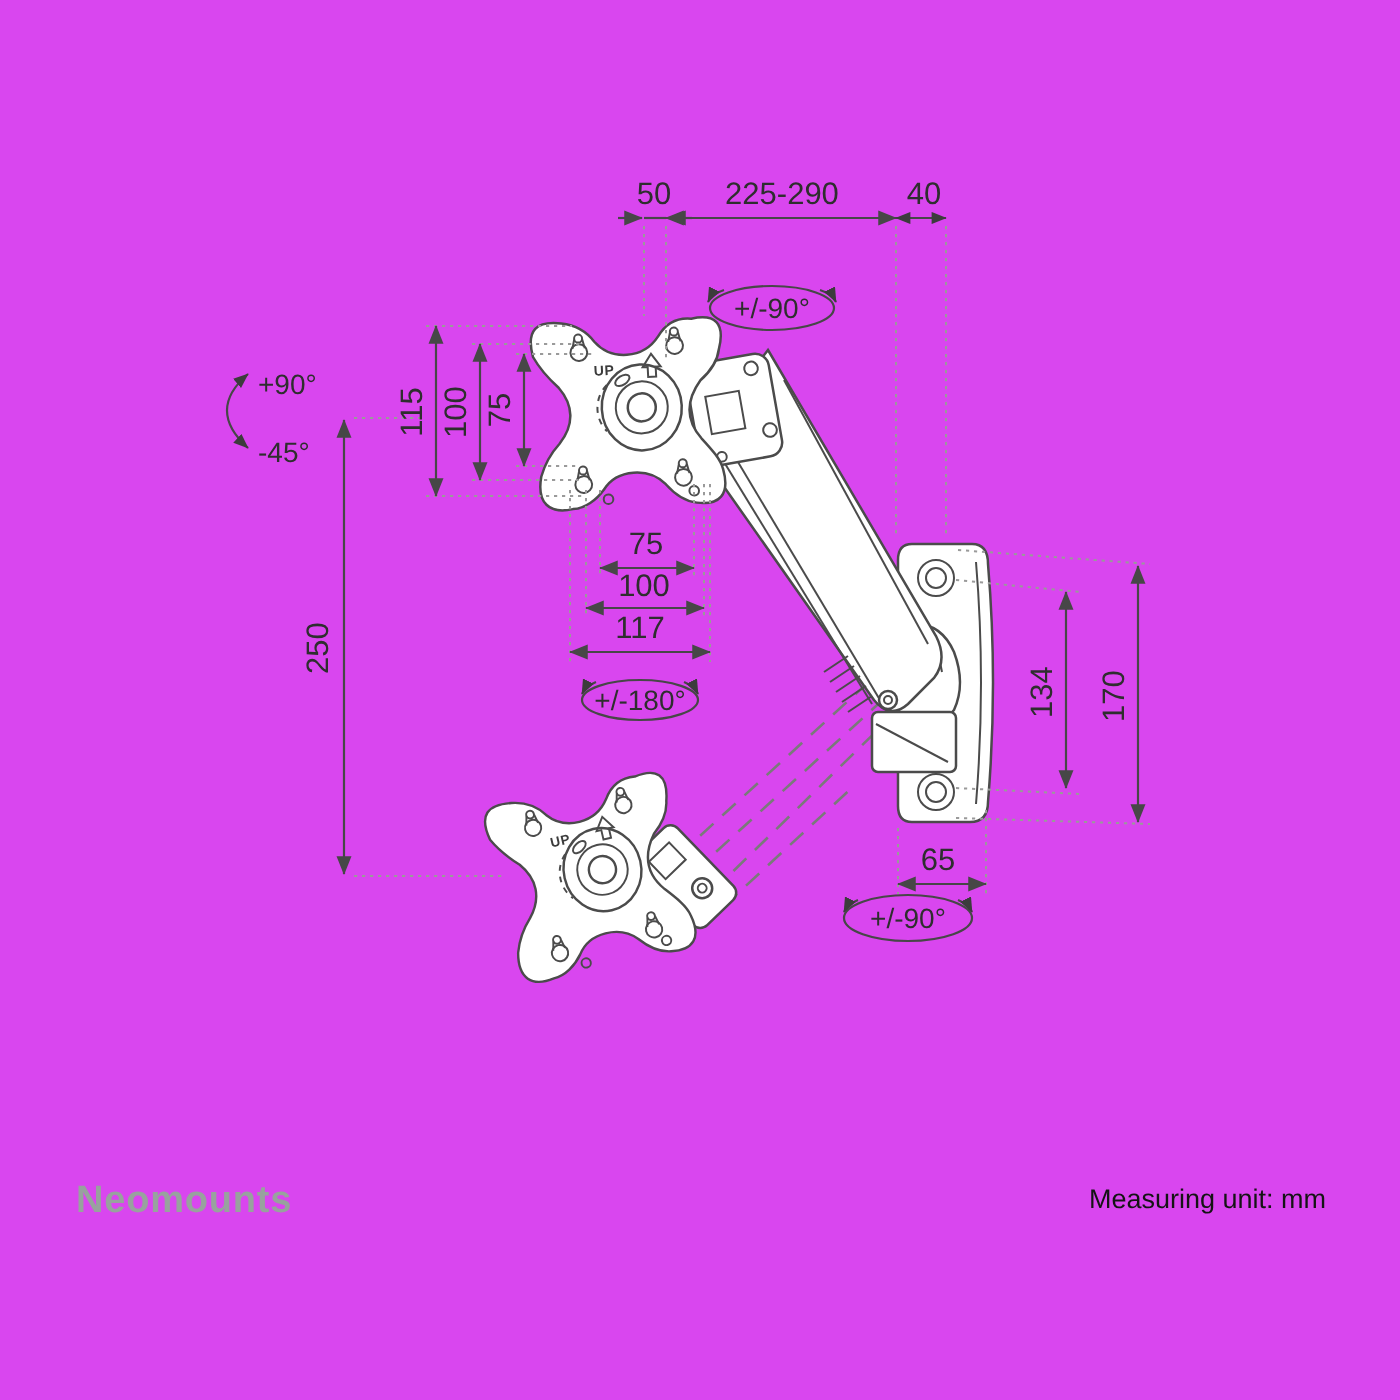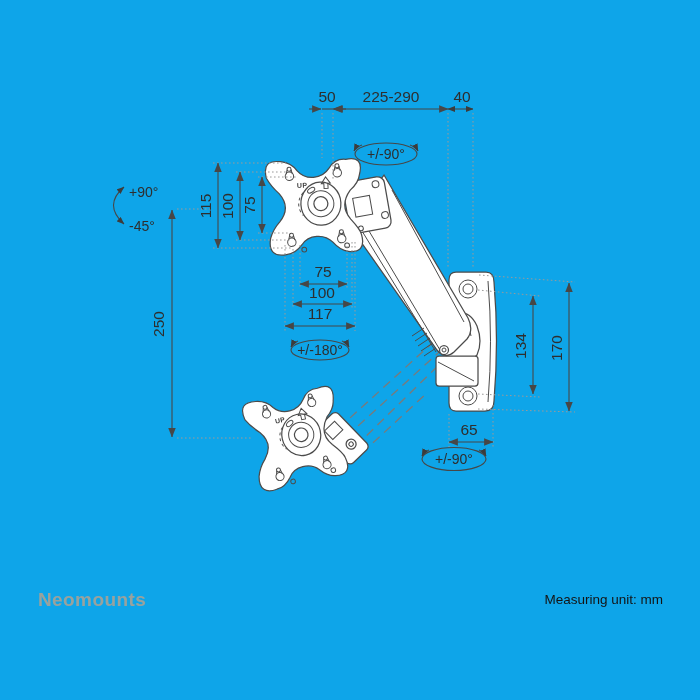--- a/index.html
+++ b/index.html
@@ -1,16 +1,16 @@
 <!DOCTYPE html>
 <html><head>
 <meta charset="utf-8">
 <style>
   html,body{margin:0;padding:0;background:#fff;}
-  .canvas{position:relative;width:700px;height:700px;background:#0ea5e9;overflow:hidden;
+  .canvas{position:relative;width:700px;height:700px;background:#d946ef;overflow:hidden;
           font-family:"Liberation Sans", sans-serif;}
   svg{display:block;}
   .dim   {stroke:#474747;stroke-width:1.1;fill:none;}
   .dot   {stroke:#9a9a9a;stroke-width:1;fill:none;stroke-dasharray:1.6 2.4;}
   .prod  {stroke:#4b4b4b;stroke-width:1.25;fill:#ffffff;}
   .prodl {stroke:#4b4b4b;stroke-width:1;fill:none;}
   .dash  {stroke:#7a7a7a;stroke-width:1.3;fill:none;stroke-dasharray:9 6;}
   .dimtxt{fill:#2e2e2e;font-size:15.5px;}
   .angtxt{fill:#2e2e2e;font-size:14px;}
   .uptxt {fill:#3c3c3c;font-size:7px;font-weight:bold;letter-spacing:.3px;}

